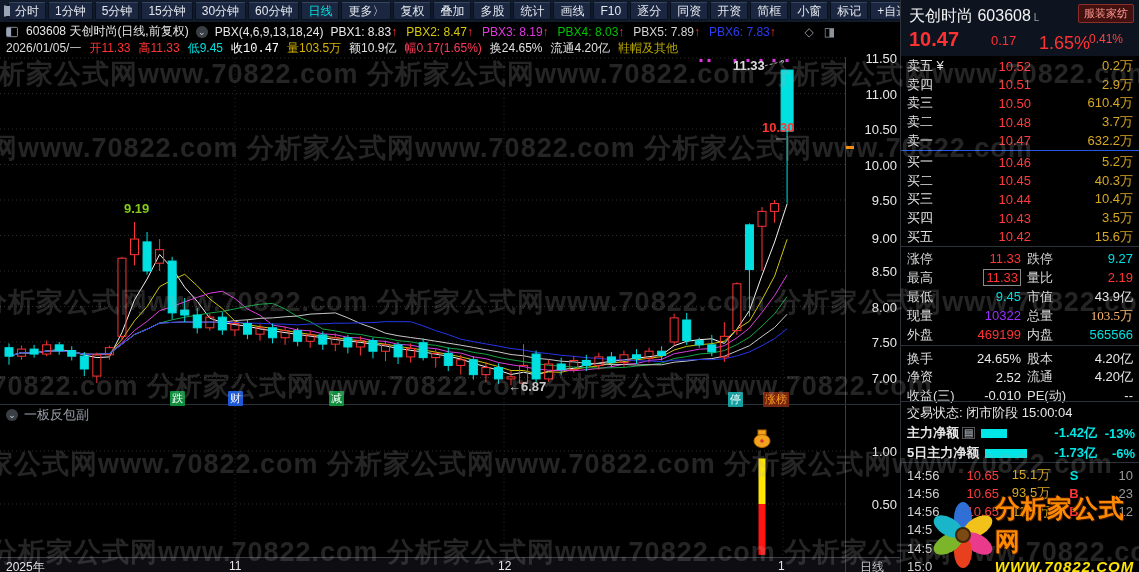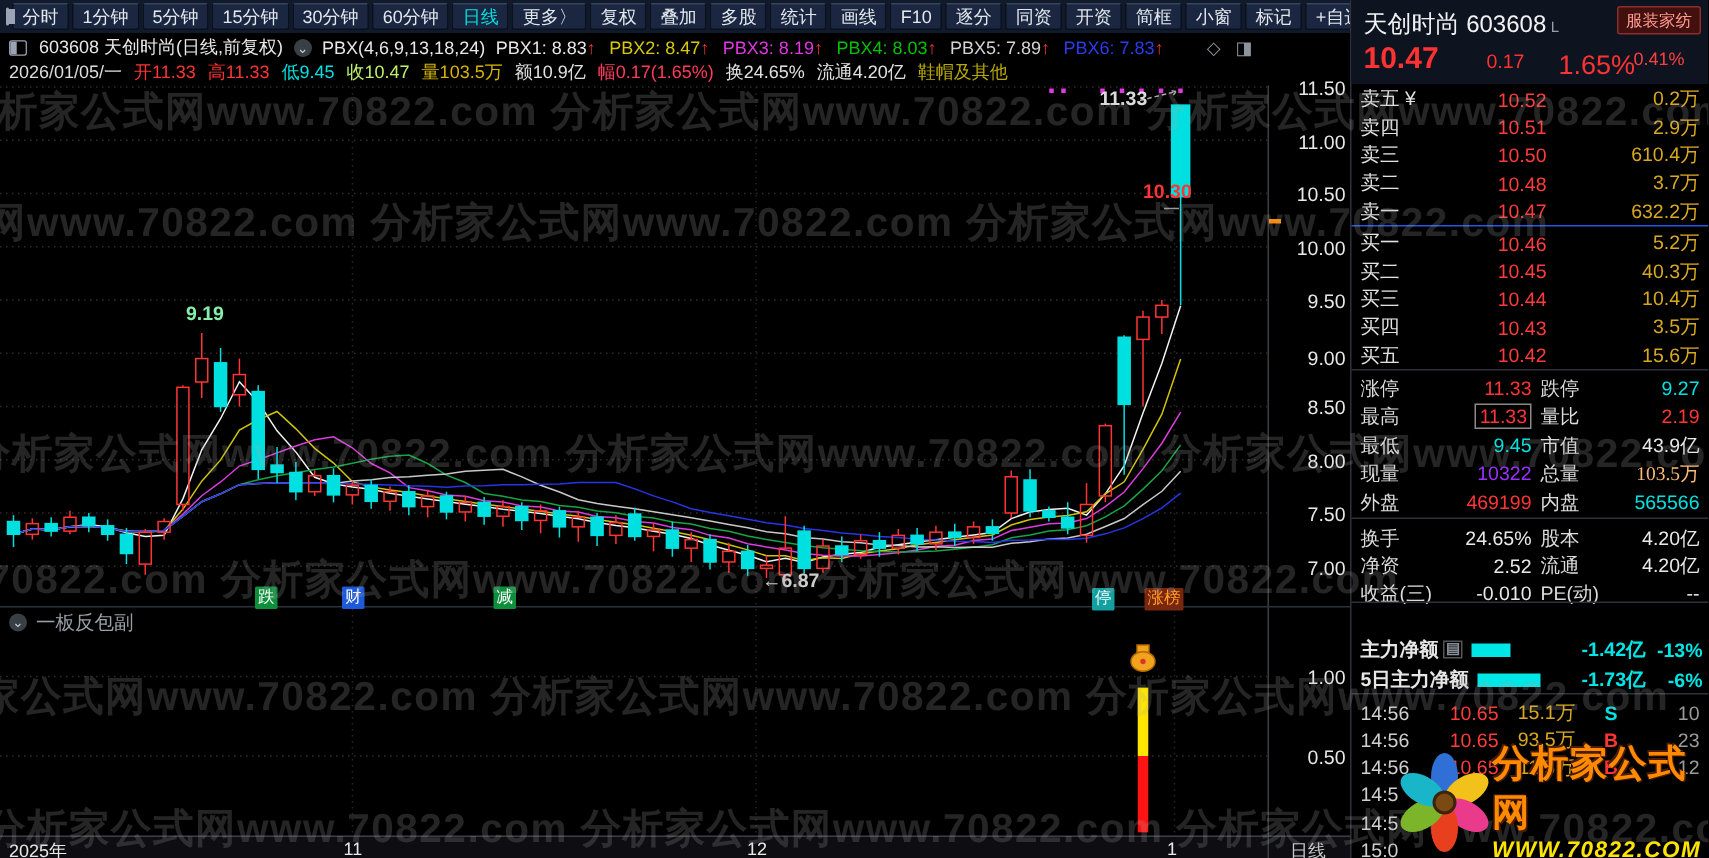--- a/index.html
+++ b/index.html
@@ -120,21 +120,21 @@
       <span>◇</span>
       <span>◨</span>
     </span>
   </div>
 
   <div id="line3">
       <span style="color: rgb(221, 221, 221);">2026/01/05/一</span>
       <span style="color: rgb(255, 52, 52);">开11.33</span>
       <span style="color: rgb(255, 52, 52);">高11.33</span>
       <span style="color: rgb(0, 224, 224);">低9.45</span>
-      <span style="color: #bef264;">收10.47</span>
+      <span style="color: #ffffff; font-family: Liberation Mono, monospace;">收10.47</span>
       <span style="color: rgb(216, 180, 0);">量103.5万</span>
       <span style="color: rgb(224, 224, 224);">额10.9亿</span>
       <span style="color: rgb(255, 59, 92);">幅0.17(1.65%)</span>
       <span style="color: rgb(224, 224, 224);">换24.65%</span>
       <span style="color: rgb(224, 224, 224);">流通4.20亿</span>
       <span style="color: rgb(184, 168, 0);">鞋帽及其他</span>
     </div>
 
   <svg id="chart" width="845" height="572">
       <line x1="0" y1="58" x2="845" y2="58" stroke="#2d2d2d" stroke-dasharray="1,3"></line>
@@ -390,21 +390,21 @@
       <div class="xlab" style="left: 778px;">1</div>
     </div>
   <div id="period-label">日线</div>
 
   <div id="sub-header">
     <span class="circ">⌄</span>
     <span>一板反包副</span>
   </div>
 
   <div id="annot-layer">
-      <div class="ann" style="left: 124px; top: 201px; color: #86efac;">9.19</div>
+      <div class="ann" style="left: 124px; top: 201px; color: #84cc16;">9.19</div>
       <div class="ann" style="left: 733px; top: 58px; color: rgb(220, 220, 220);">11.33</div>
       <div class="ann" style="left: 762px; top: 120px; color: rgb(255, 52, 52);">10.30</div>
       <div class="ann" style="left: 508px; top: 379px; color: rgb(204, 204, 204);">←6.87</div>
       <div class="mk" style="left: 170px; top: 391px; background: rgb(14, 143, 60); color: rgb(255, 255, 255);">跌</div>
       <div class="mk" style="left: 228px; top: 391px; background: rgb(29, 89, 216); color: rgb(255, 255, 255);">财</div>
       <div class="mk" style="left: 329px; top: 391px; background: rgb(14, 143, 60); color: rgb(255, 255, 255);">减</div>
       <div class="mk" style="left: 728px; top: 392px; background: rgb(19, 160, 160); color: rgb(255, 255, 255);">停</div>
       <div class="mk" style="left: 763px; top: 392px; background: rgb(119, 38, 16); color: rgb(255, 154, 34);">涨榜</div>
     </div>
 
@@ -516,20 +516,21 @@
           <span class="sv" style="color: rgb(232, 232, 232);">4.20亿</span>
         </div>
         <div class="srow" style="top: 386px;">
           <span class="sl">收益(三)</span>
           <span class="sv" style="color: rgb(232, 232, 232);">-0.010</span>
           <span class="sl" style="padding-left: 6px;">PE(动)</span>
           <span class="sv" style="color: rgb(232, 232, 232);">--</span>
         </div>
         <div class="pdiv" style="top: 401px;"></div>
       </div>
+    <div id="status-row">交易状态: 闭市阶段 15:00:04</div>
     <div id="flows">
         <div class="frow" style="top: 424px;">
           <span>主力净额</span>
           <span class="licon">▤</span>
           <span class="fbar" style="width: 26px;"></span>
           <span class="fval">-1.42亿</span>
           <span class="fpct">-13%</span>
         </div>
         <div class="frow" style="top: 444px;">
           <span>5日主力净额</span>

